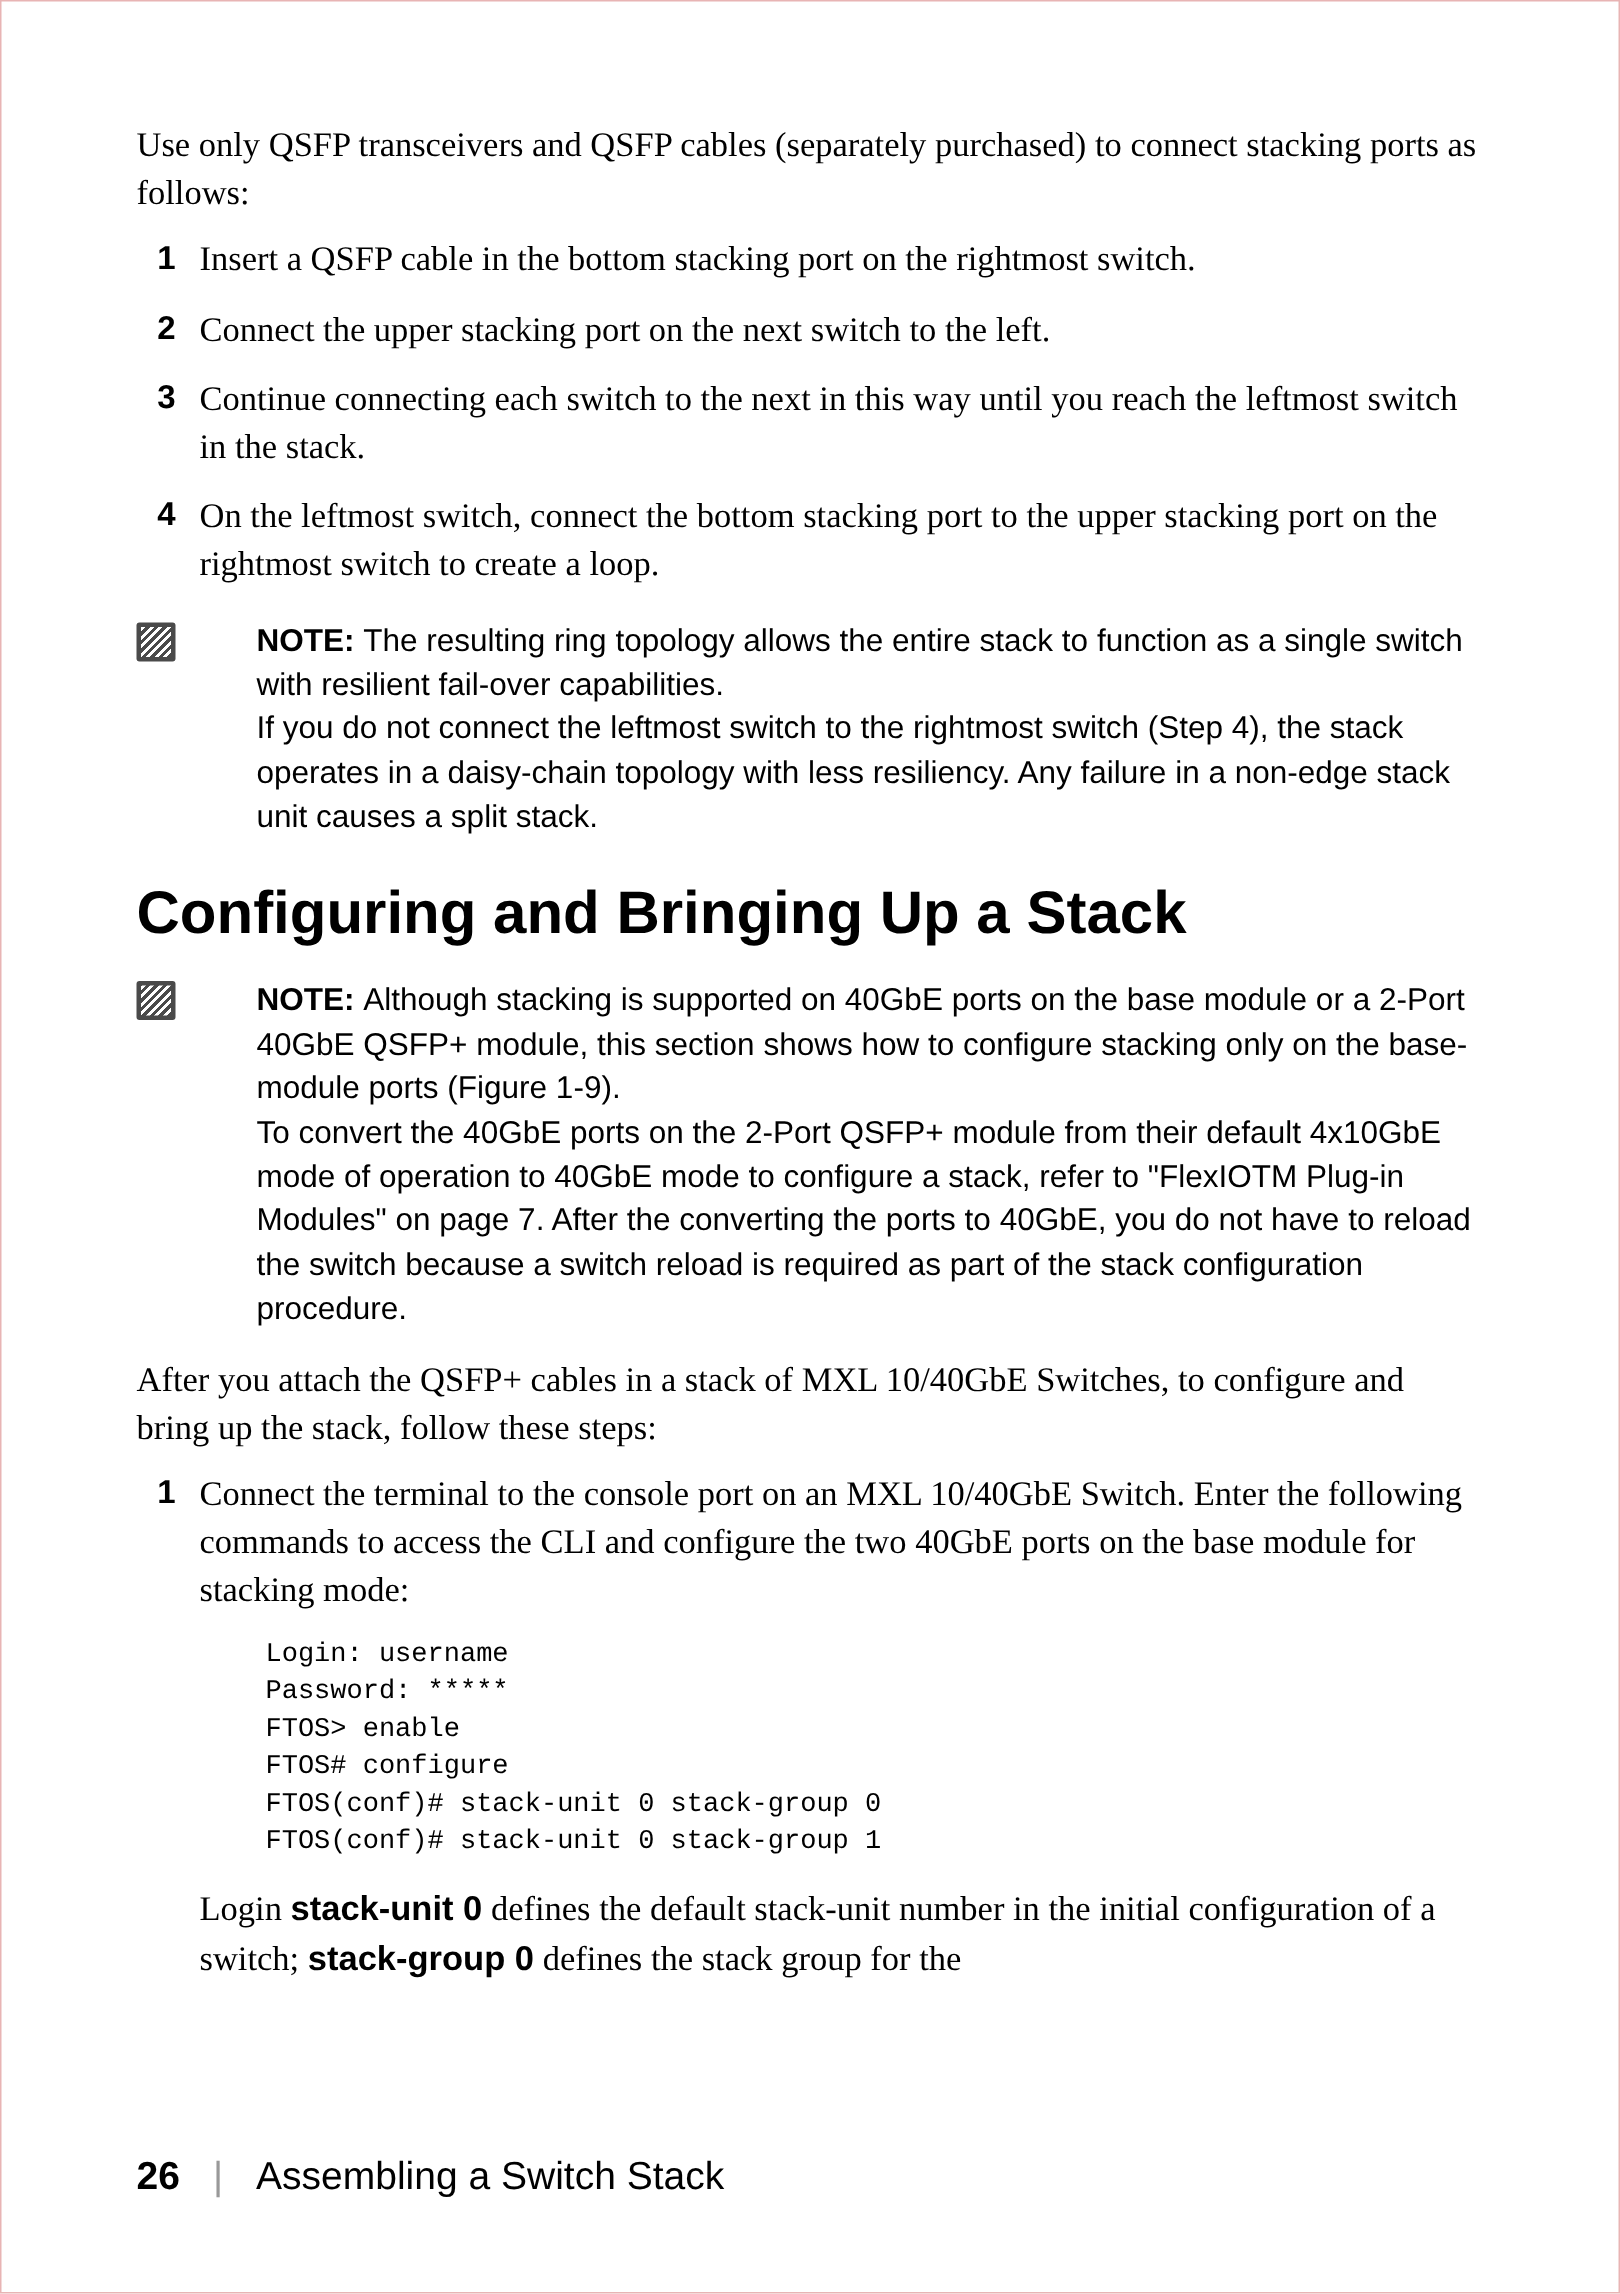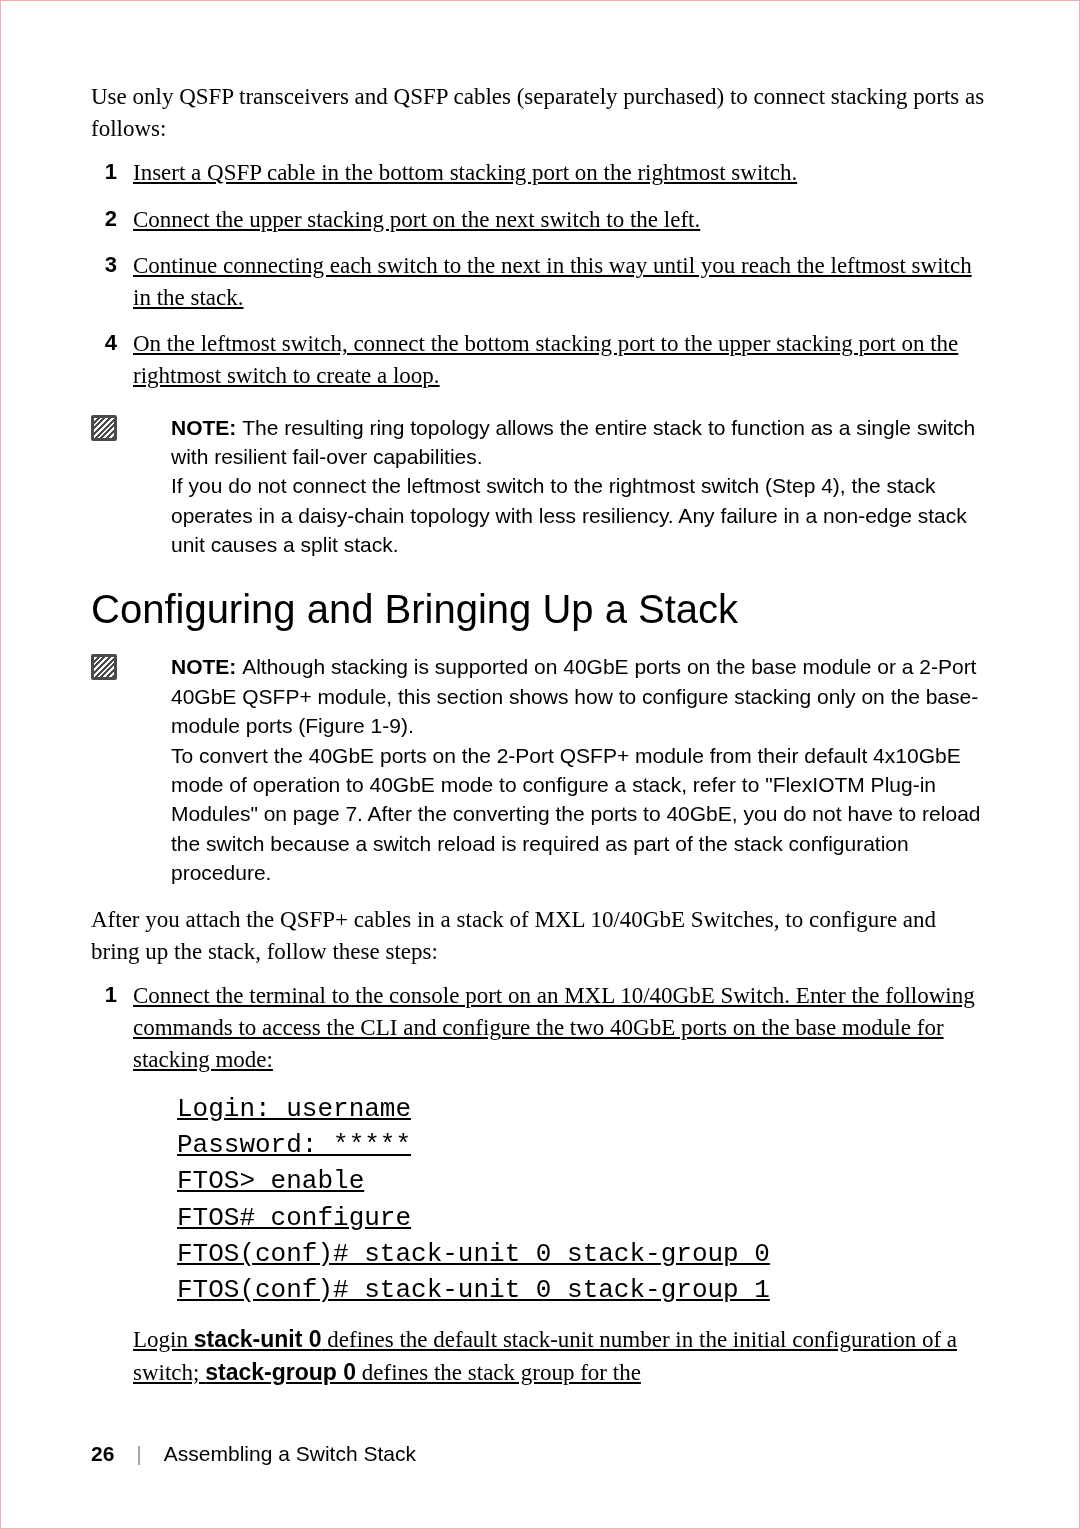--- a/index.html
+++ b/index.html
@@ -37,21 +37,20 @@
     .list-number {
       font-family: Arial, Helvetica, sans-serif;
       font-weight: bold;
       min-width: 42px;
       text-align: right;
       padding-right: 16px;
       font-size: 22px;
     }
     .list-text {
       flex: 1;
-      text-decoration: underline;
     }
     .note-block {
       display: flex;
       margin-top: 20px;
       margin-bottom: 16px;
       gap: 40px;
     }
     .note-icon {
       width: 26px;
       height: 26px;
@@ -81,44 +80,44 @@
       font-family: Arial, Helvetica, sans-serif;
       font-size: 21px;
       line-height: 1.4;
       flex: 1;
     }
     .note-label {
       font-weight: bold;
     }
     .heading {
       font-family: Arial, Helvetica, sans-serif;
-      font-weight: normal;
+      font-weight: bold;
       font-size: 40px;
       margin-top: 28px;
       margin-bottom: 18px;
     }
     .code-block {
       font-family: 'Courier New', Courier, monospace;
-      font-size: 26px;
+      font-size: 18px;
       line-height: 1.4;
       margin: 14px 0 14px 44px;
       white-space: pre;
     }
     .inline-bold-sans {
       font-family: Arial, Helvetica, sans-serif;
       font-weight: bold;
     }
     .footer {
       position: absolute;
       bottom: 62px;
       left: 90px;
       display: flex;
       align-items: center;
       font-family: Arial, Helvetica, sans-serif;
-      font-size: 21px;
+      font-size: 26px;
     }
     .page-number {
       font-weight: bold;
       margin-right: 22px;
     }
     .footer-divider {
       color: #999;
       margin-right: 22px;
       font-weight: 300;
     }

